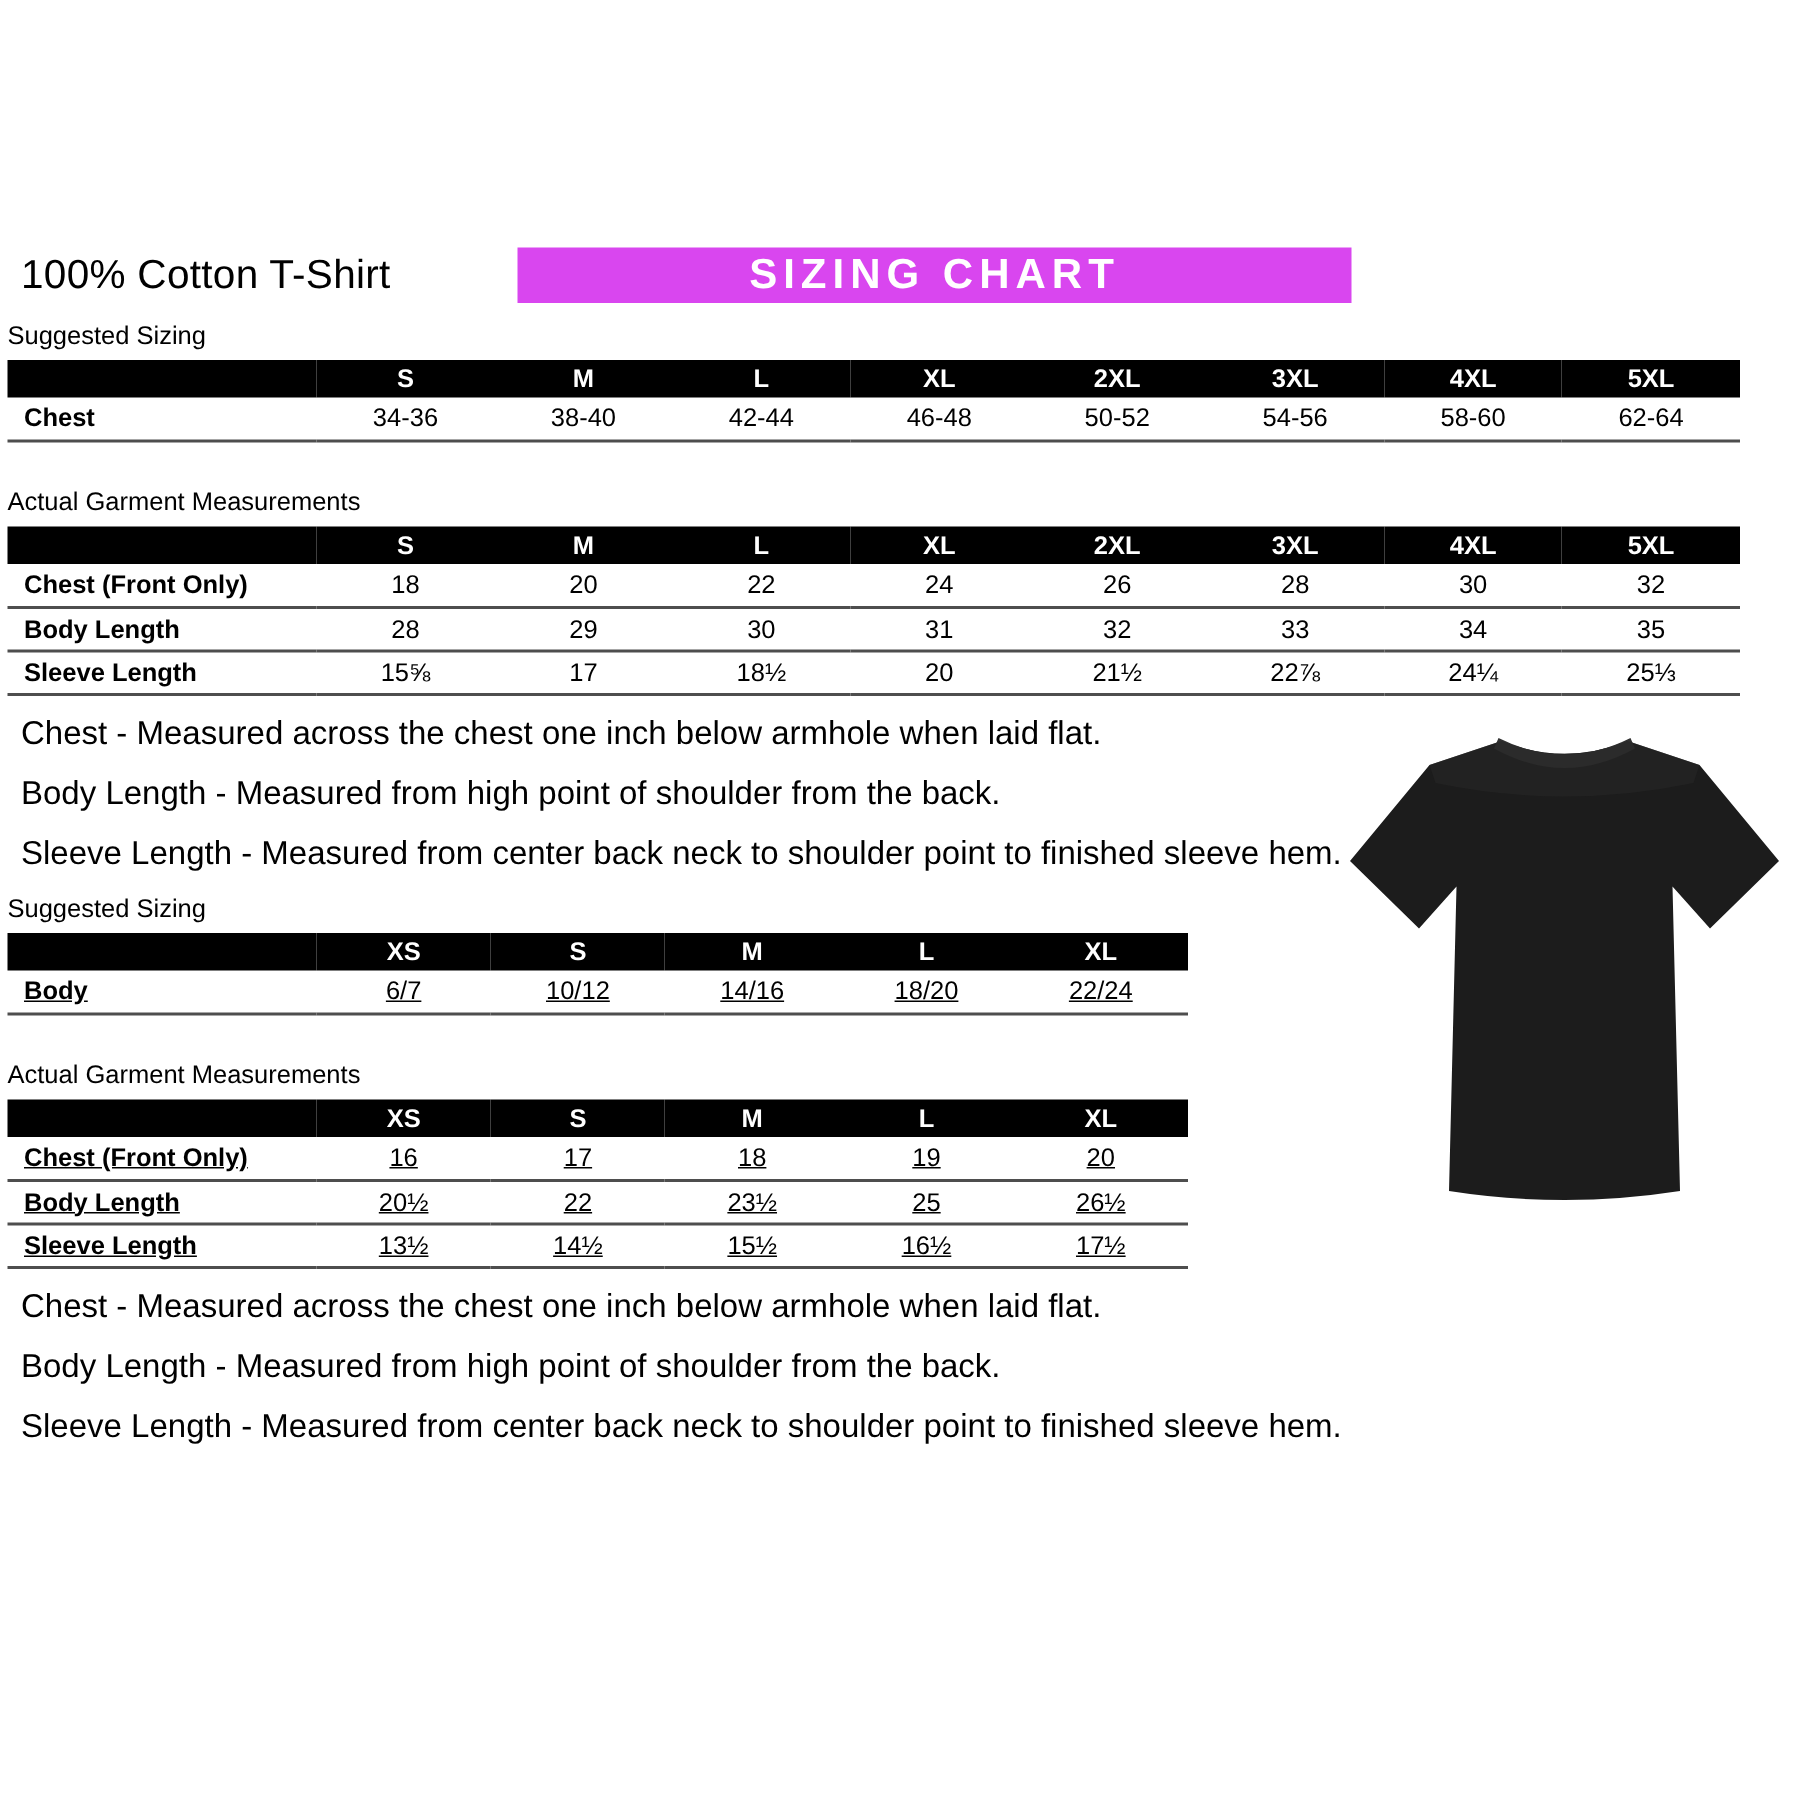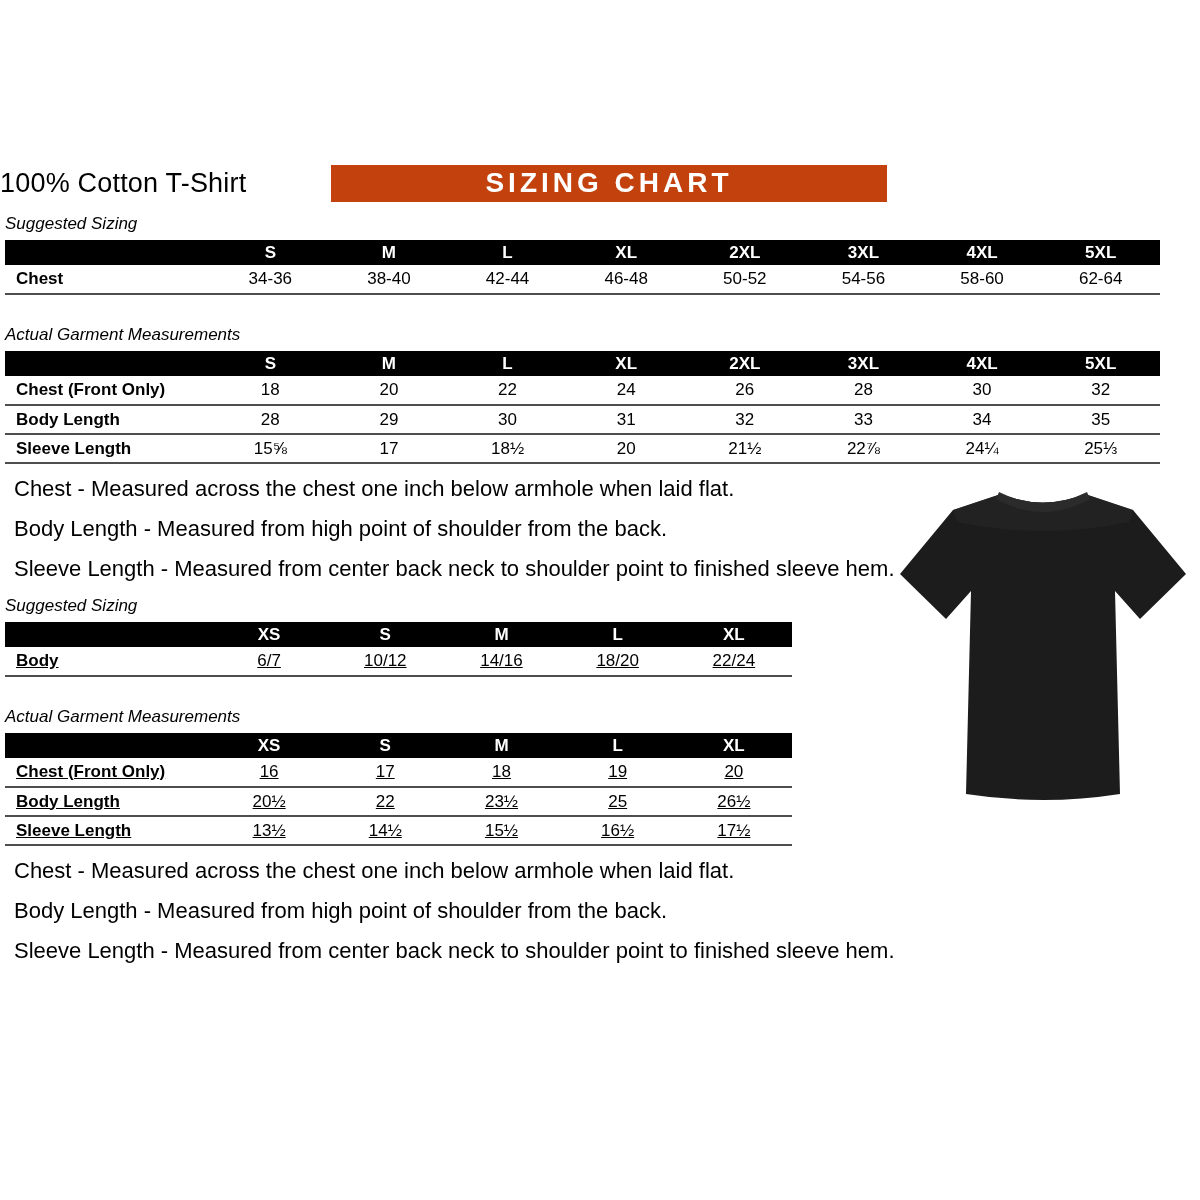--- a/index.html
+++ b/index.html
@@ -2,28 +2,28 @@
 <html><head>
 <meta charset="utf-8">
 <style>
   html,body{margin:0;padding:0;}
   body{
     width:1200px;height:1200px;background:#ffffff;color:#000;
     font-family:"Liberation Sans","DejaVu Sans",sans-serif;
     position:relative;overflow:hidden;
   }
   .content{position:absolute;top:163px;left:0;width:1200px;}
-  .header-row{display:flex;align-items:center;height:40px;}
+  .header-row{display:flex;align-items:center;margin-left:14px;height:40px;}
   .page-title{font-size:27px;width:331px;letter-spacing:0.2px;}
   .banner{
-    width:556px;height:37px;background:#c2410c;color:#fff;
+    width:556px;height:37px;background:#d946ef;color:#fff;
     display:flex;align-items:center;justify-content:center;
     font-weight:bold;font-size:28px;letter-spacing:4px;
   }
-  .section-label{font-size:17px;margin:11px 0 6px 5px;font-style:italic;}
+  .section-label{font-size:17px;margin:11px 0 6px 5px;}
   .section-label.gap{margin-top:30px;}
   table{border-collapse:collapse;table-layout:fixed;margin-left:5px;}
   table.adult{width:1155px;}
   table.youth{width:787px;text-decoration:underline;}
   th,td{font-size:17px;padding:0;}
   thead th{background:#000;color:#fff;font-weight:bold;height:25px;text-align:center;}
   tbody tr{height:29px;border-bottom:2px solid #4e4e4e;}
   tbody th.row-label{text-align:left;padding-left:11px;font-weight:bold;white-space:nowrap;}
   tbody td{text-align:center;}
   .label-col{width:206px;}

